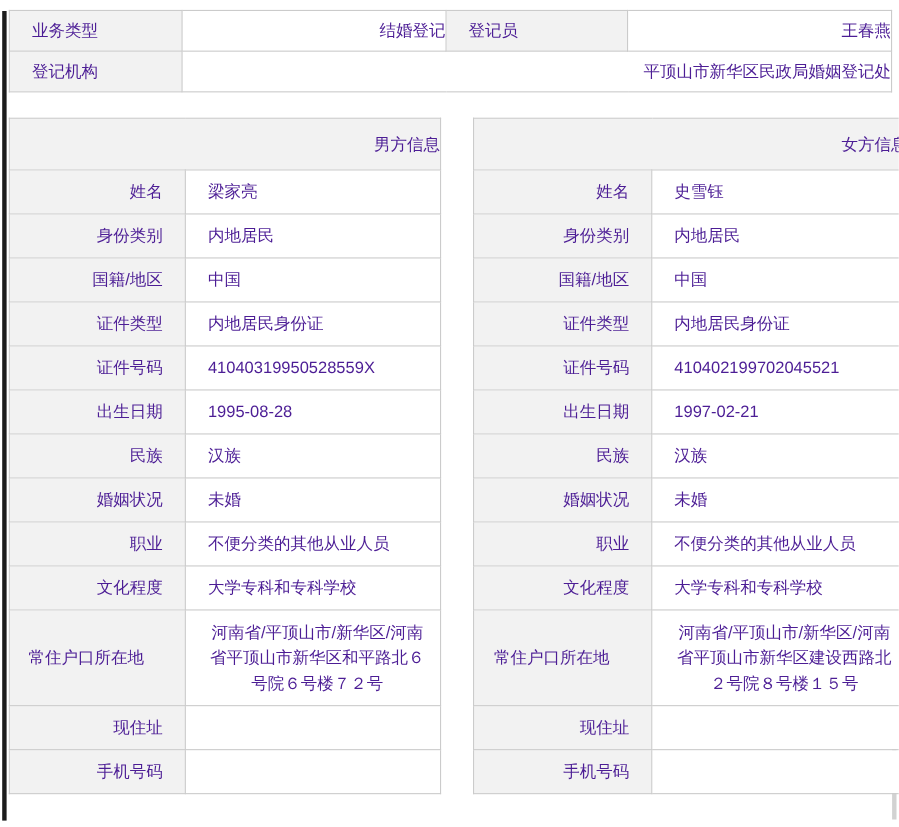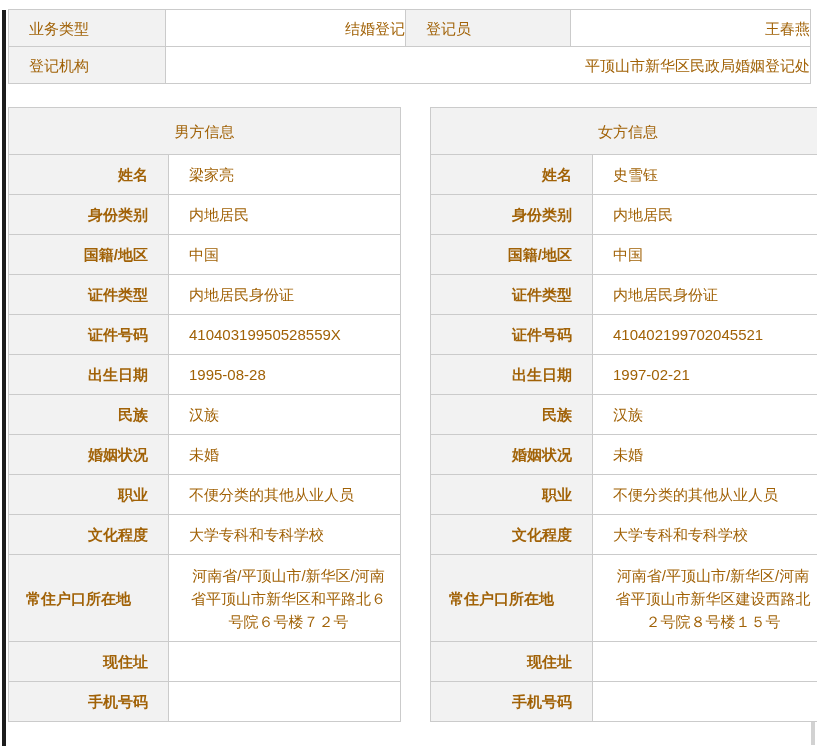--- a/index.html
+++ b/index.html
@@ -19,21 +19,21 @@
   .edge-strip-right {
     position: absolute; left: 811px; top: 655px;
     width: 4px; height: 90px;
     background: #d2d2d2;
   }
   .content { position: absolute; left: 8px; top: 9px; width: 802px; }
   table {
     border-collapse: collapse;
     table-layout: fixed;
     font-size: 15px;
-    color: #a16207;
+    color: #4c1d95;
   }
   td {
     border: 1px solid #cbcbcb;
     vertical-align: middle;
     line-height: 23px;
     overflow: hidden;
   }
   
   .summary-table { width: 802px; }
   .summary-table td { height: 37px; }
@@ -51,28 +51,27 @@
   .tables-row {
     margin-top: 23px;
     display: flex;
     gap: 13px;
   }
   .person-table-left  { width: 392px; }
   .person-table-right { width: 395px; margin-left: 16px; }
   .person-table td.hdr {
     height: 47px;
     background: #f2f2f2;
-    text-align: center;
+    text-align: right;
   }
   .person-table td.lbl {
     height: 40px;
     background: #f2f2f2;
     text-align: right;
     padding-right: 20px;
-    font-weight: bold;
   }
   .person-table td.val {
     height: 40px;
     background: #ffffff;
     text-align: left;
     padding: 8px 12px 8px 20px;
   }
   .person-table tr.tall td { height: 87px; text-align: center; }
 </style>
 </head>

